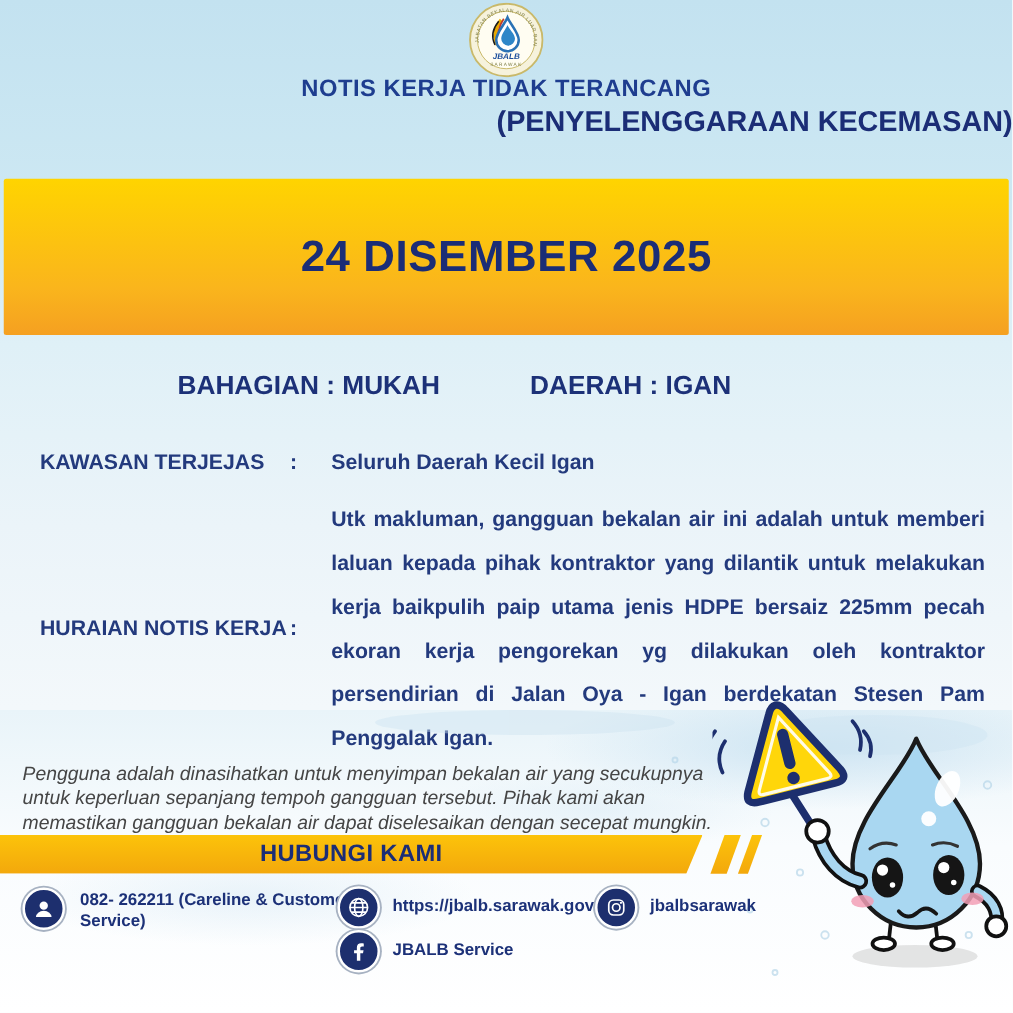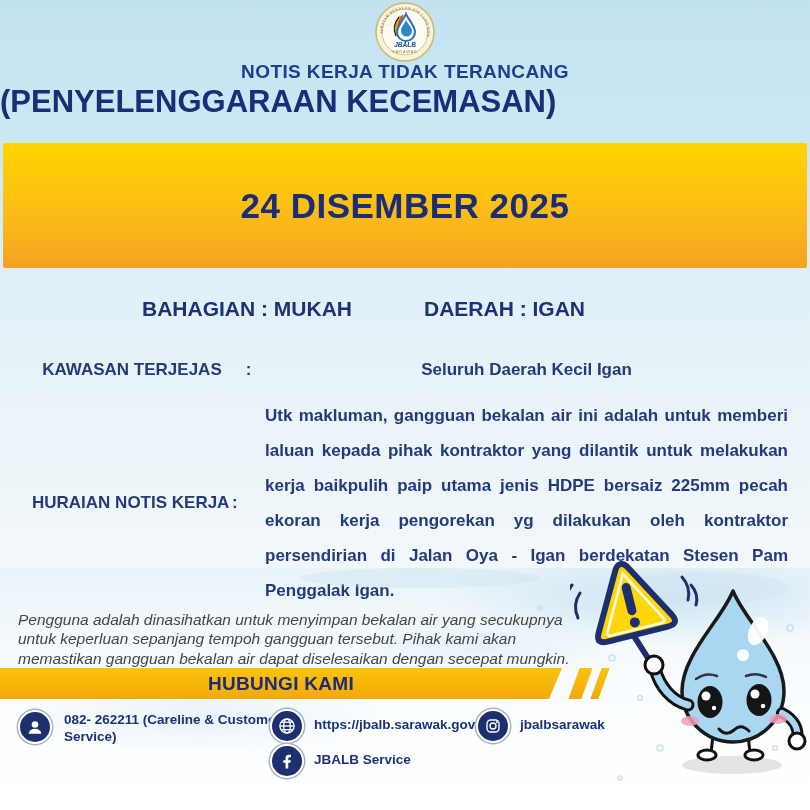--- a/index.html
+++ b/index.html
@@ -12,33 +12,33 @@
     position:absolute;left:0;top:568px;width:810px;height:242px;
     background:
       radial-gradient(ellipse 320px 70px at 660px 30px, rgba(180,214,236,.55), transparent 70%),
       radial-gradient(ellipse 260px 55px at 200px 150px, rgba(198,224,240,.35), transparent 70%),
       radial-gradient(ellipse 200px 45px at 480px 80px, rgba(198,224,240,.30), transparent 70%),
       linear-gradient(180deg,#e9f4f9 0%,#f9fcfe 45%,#ffffff 100%);
   }
   .logo-wrap{position:absolute;top:2px;left:375px;width:60px;height:60px;}
   .subtitle{position:absolute;top:61px;left:0;width:100%;text-align:center;
     font-size:19px;font-weight:bold;color:#1e3d8f;letter-spacing:.4px;}
-  .title{position:absolute;top:84px;left:0;width:100%;text-align:left;
-    font-size:31px;font-weight:bold;color:#1b2d76;}
+  .title{position:absolute;top:84px;left:0;width:100%;text-align:right;
+    font-size:23px;font-weight:bold;color:#1b2d76;}
   .banner{
     position:absolute;top:143px;left:3px;right:3px;height:125px;border-radius:2px;
     background:linear-gradient(180deg,#ffd400 0%,#fab51c 70%,#f5a021 100%);
     display:flex;flex-direction:column;align-items:center;justify-content:center;gap:8px;
   }
   .banner .bline{font-size:35px;font-weight:bold;color:#1b2d76;letter-spacing:.5px;}
   .region{position:absolute;top:297px;left:142px;display:flex;gap:72px;
     font-size:21px;font-weight:bold;color:#1c3178;}
   .details{position:absolute;top:360px;left:0;right:0;color:#233a7d;}
   .drow{display:grid;grid-template-columns:200px 33px 1fr;padding:0 22px 0 32px;align-items:center;}
-  .drow.first{margin-bottom:18px;text-align:center;}
+  .drow.first{margin-bottom:18px;}
   .lbl,.coln,.val{font-size:17px;font-weight:bold;}
   .para{line-height:35px;text-align:justify;}
   .disclaimer{position:absolute;top:594px;left:18px;width:556px;
     font-size:15.5px;font-style:italic;color:#454545;line-height:19.5px;}
   .contact-bar{
     position:absolute;top:668px;left:0;width:562px;height:31px;
     background:linear-gradient(180deg,#fcc30a,#f3a80c);
     clip-path:polygon(0 0,562px 0,549px 31px,0 31px);
     display:flex;align-items:center;justify-content:center;
   }

